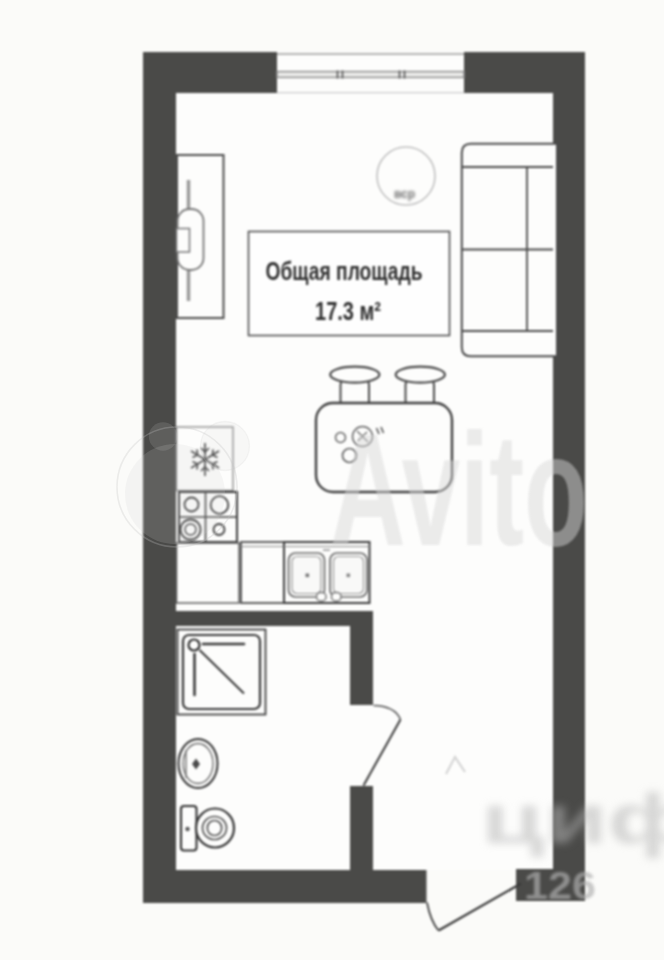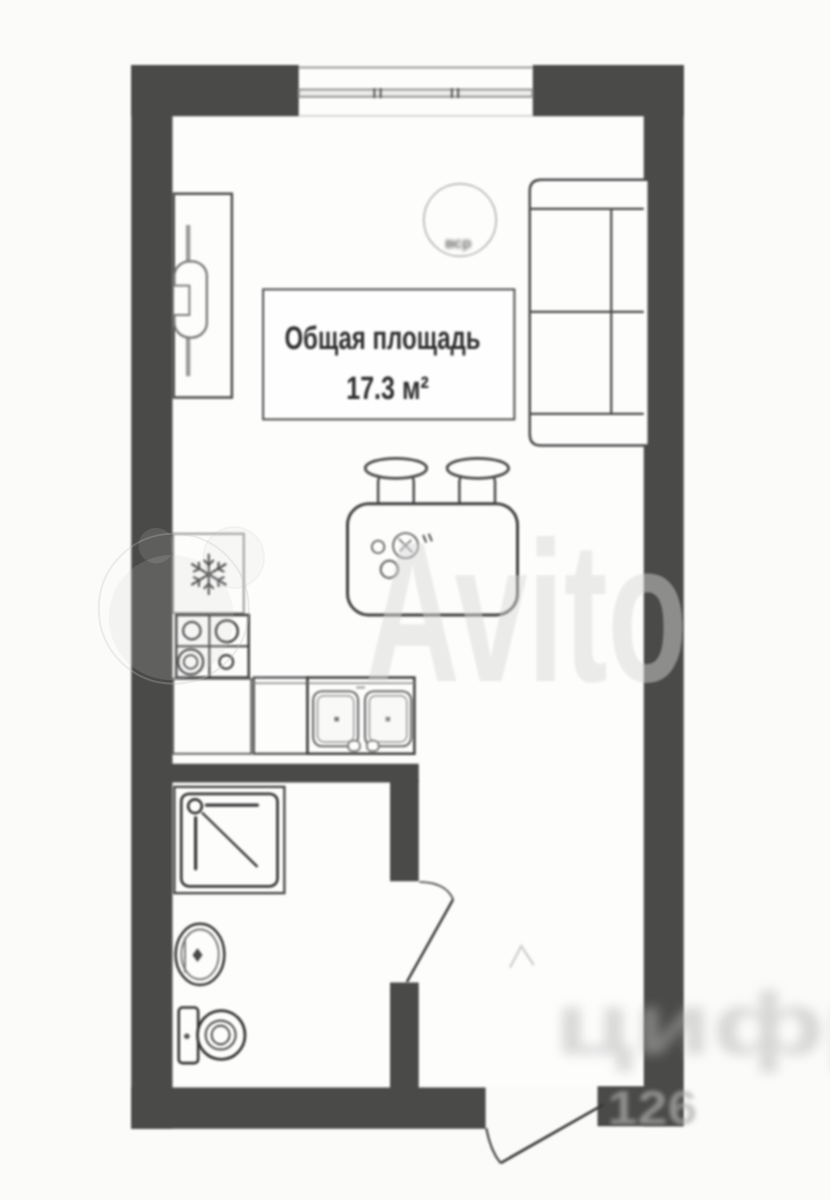--- a/index.html
+++ b/index.html
@@ -1,17 +1,17 @@
 <!DOCTYPE html>
 <html><head>
 <meta charset="utf-8">
 <style>
   html,body{margin:0;padding:0;}
   body{width:664px;height:960px;background:#fbfbf9;font-family:"Liberation Sans",sans-serif;overflow:hidden;}
-  #stage{position:relative;width:580px;height:960px;}
+  #stage{position:relative;width:580px;height:960px;margin-left:38px;}
   #plan{position:absolute;left:0;top:0;filter:blur(0.9px);}
   #wm{position:absolute;left:0;top:0;}
 </style>
 </head>
 <body>
 <div id="stage">
 
 <svg id="plan" width="664" height="960" viewBox="0 0 664 960">
 
   <rect x="138" y="93" width="377" height="777" fill="#fdfdfc"></rect>

